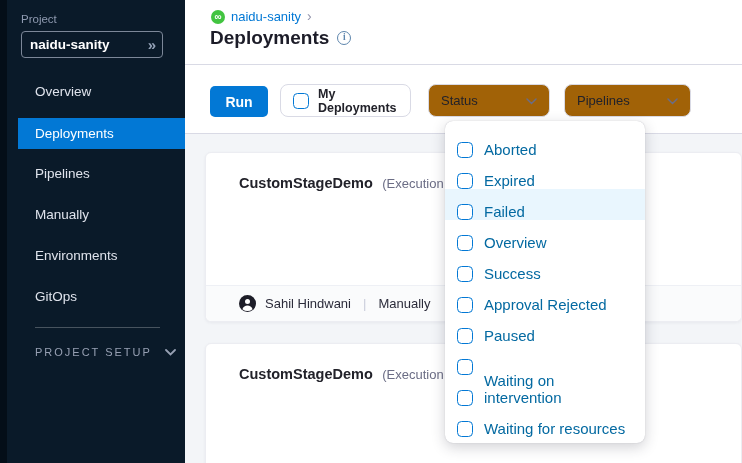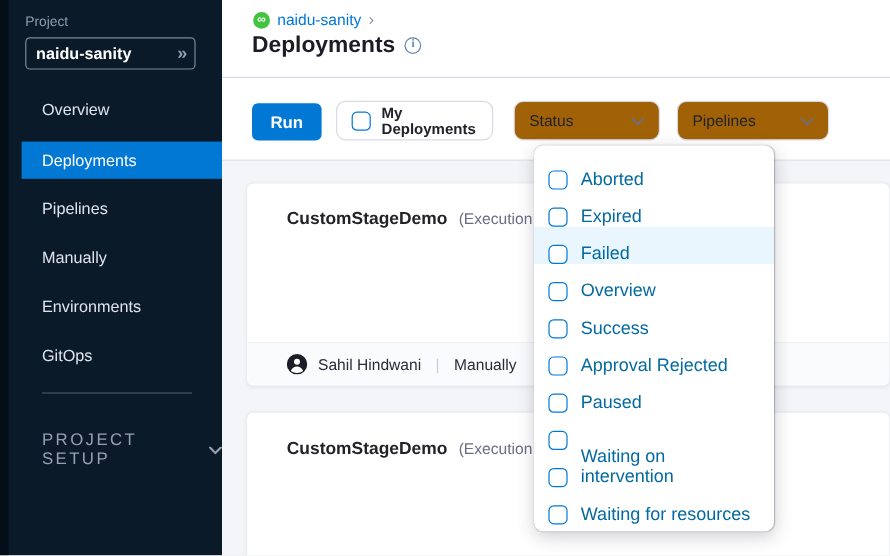--- a/index.html
+++ b/index.html
@@ -22,22 +22,22 @@
   }
   .project-select .value { color:#ffffff; font-weight:bold; font-size:13.5px; flex:1; }
   .project-select .expand { color:#93a1b6; font-size:15px; font-weight:bold; letter-spacing:-2px; }
   .nav-item {
     position:absolute; left:18px; width:167px; height:31px; line-height:31px;
     padding-left:17px; color:#dfe3ec; font-size:13.5px; cursor:pointer;
   }
   .nav-item.active { background:#0278d5; color:#ffffff; }
   .side-divider { position:absolute; left:35px; top:327px; width:125px; height:1px; background:rgba(255,255,255,0.25); }
   .project-setup {
-    position:absolute; left:35px; top:358px; display:flex; align-items:center; gap:13px;
-    color:#97a0b3; font-size:14px; letter-spacing:2px; cursor:pointer;
+    position:absolute; left:35px; top:346px; display:flex; align-items:center; gap:13px;
+    color:#97a0b3; font-size:11px; letter-spacing:2px; cursor:pointer;
   }
 
   
   .breadcrumb { position:absolute; left:211px; top:9px; display:flex; align-items:center; gap:6px; }
   .module-icon {
     width:14px; height:14px; border-radius:50%; background:#42c440; color:#ffffff;
     font-size:10px; line-height:14px; text-align:center; font-weight:bold;
   }
   .breadcrumb a { color:#0278d5; font-size:13px; text-decoration:none; cursor:pointer; }
   .crumb-sep { color:#9293ab; font-size:14px; line-height:13px; }

